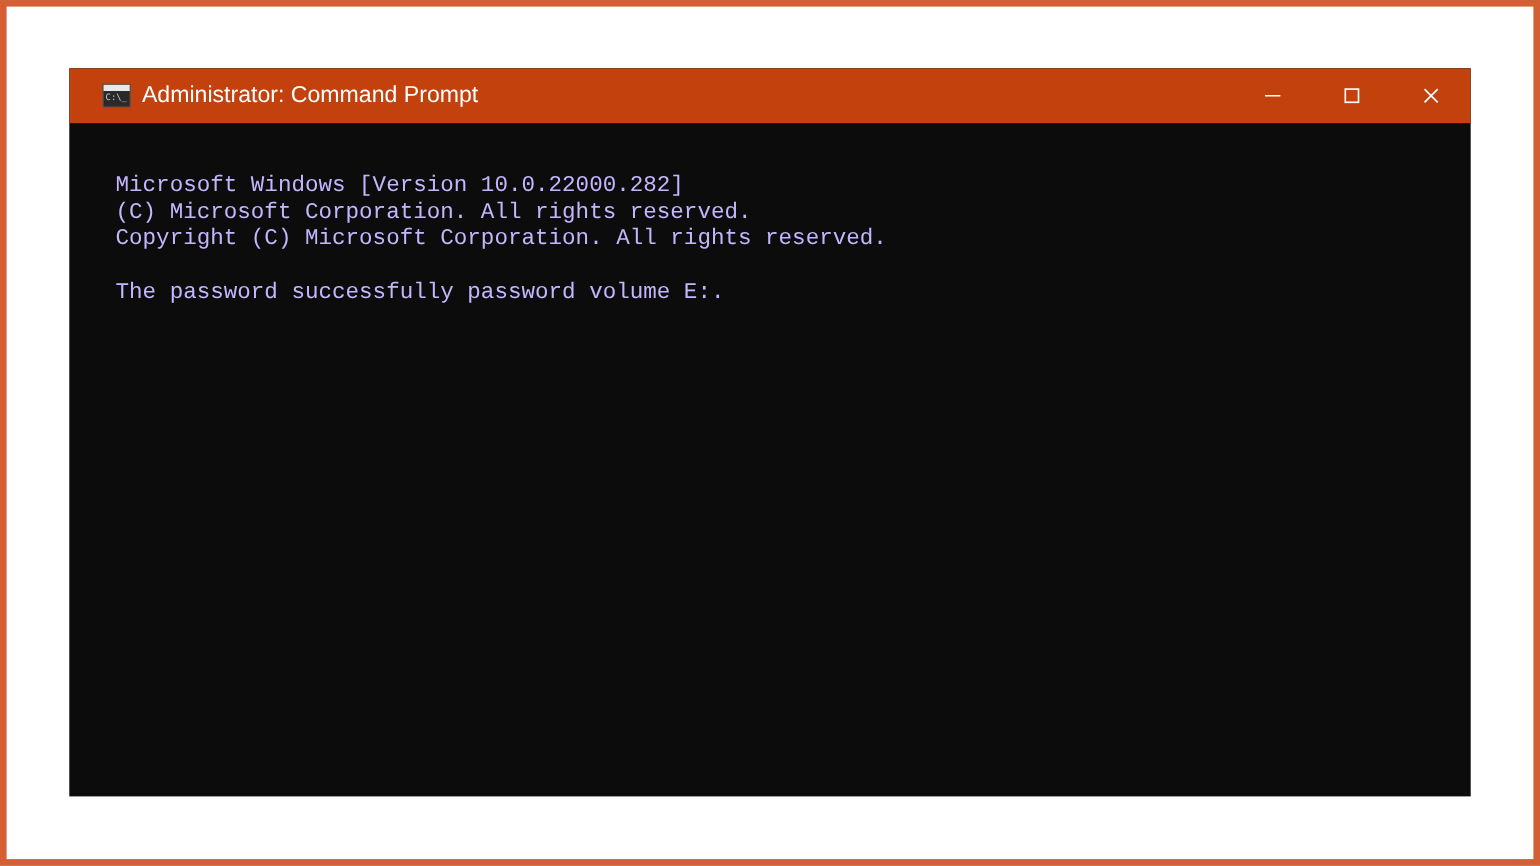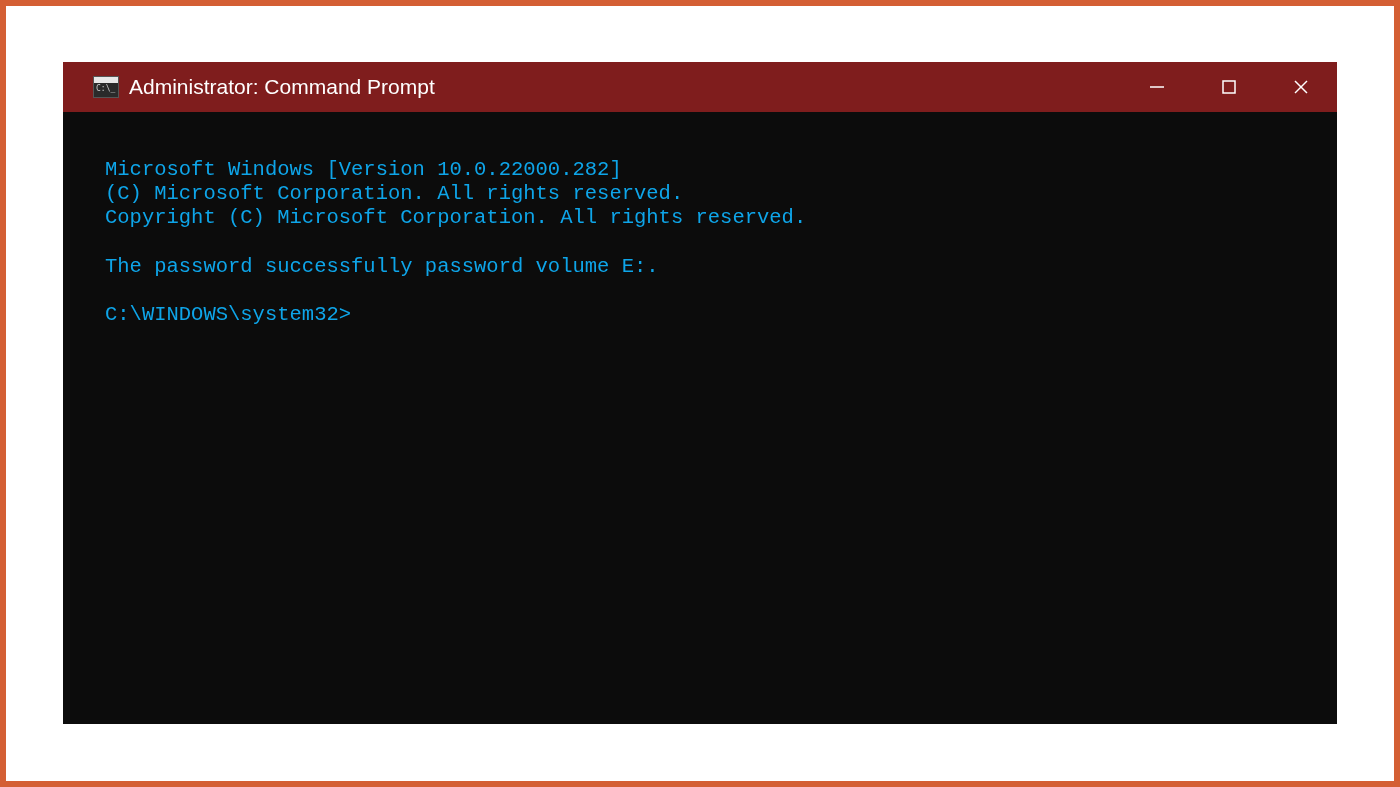--- a/index.html
+++ b/index.html
@@ -20,21 +20,21 @@
     .window {
       width: 1274px;
       height: 662px;
       background: #0c0c0c;
       display: flex;
       flex-direction: column;
       overflow: hidden;
     }
     .titlebar {
       height: 50px;
-      background: #7f1d1d;
+      background: #c2410c;
       display: flex;
       align-items: center;
       padding-left: 30px;
       position: relative;
     }
     .titlebar-icon {
       width: 26px;
       height: 22px;
       background: linear-gradient(to bottom, #e8e8e8 0%, #e8e8e8 30%, #2a2a2a 30%, #2a2a2a 100%);
       border: 1px solid #555;
@@ -76,21 +76,21 @@
     .control-btn svg {
       stroke: #ffffff;
       fill: none;
     }
     .terminal-body {
       flex: 1;
       padding: 46px 22px 20px 42px;
       font-family: Consolas, "Courier New", monospace;
       font-size: 20.5px;
       line-height: 1.18;
-      color: #0ea5e9;
+      color: #c4b5fd;
       position: relative;
     }
     .terminal-line {
       white-space: pre-wrap;
       word-break: break-all;
     }
     .blank-line {
       height: 24px;
     }
     .highlight-box {
@@ -132,15 +132,14 @@
     </div>
   </div>
 
   <div class="terminal-body">
     <div class="terminal-line">Microsoft Windows [Version 10.0.22000.282]</div>
     <div class="terminal-line">(C) Microsoft Corporation. All rights reserved.</div>
     <div class="terminal-line">Copyright (C) Microsoft Corporation. All rights reserved.</div>
     <div class="blank-line"></div>
     <div class="terminal-line">The password successfully password volume E:.</div>
     <div class="blank-line"></div>
-    <div class="terminal-line">C:\WINDOWS\system32&gt;</div>
   </div>
 </div>
 
 </body></html>

